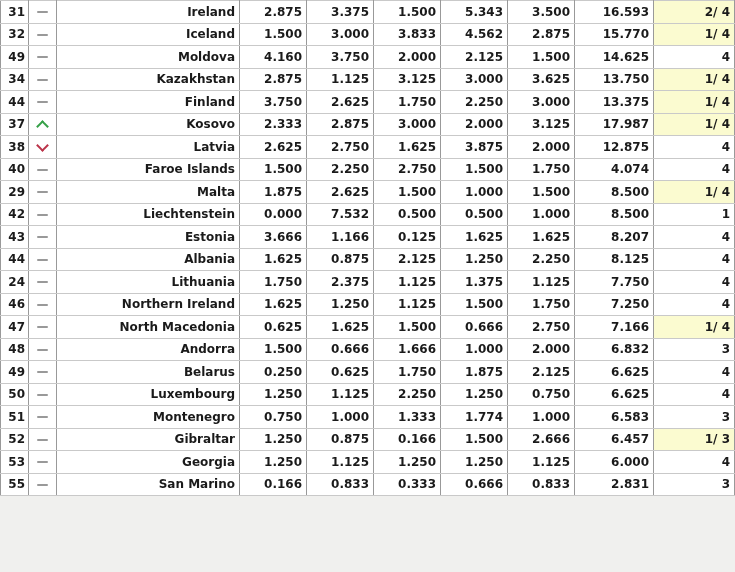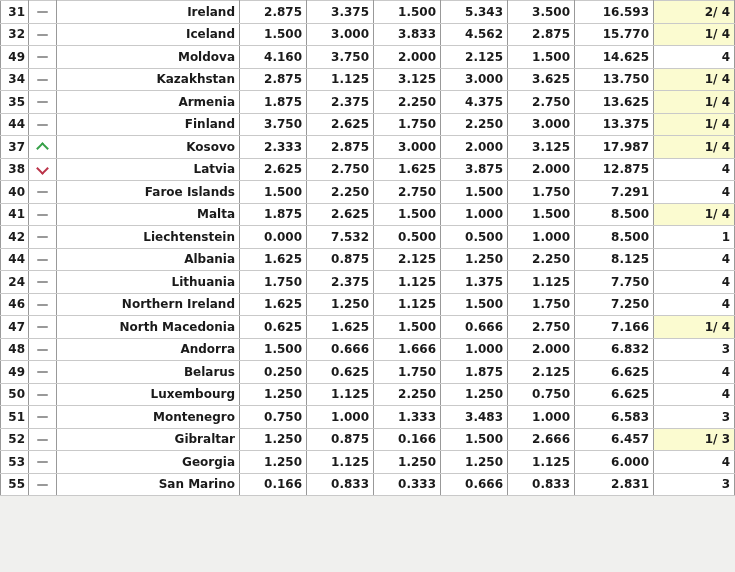--- a/index.html
+++ b/index.html
@@ -130,32 +130,20 @@
     <td class="country">Kazakhstan</td>
     <td class="num">2.875</td>
     <td class="num">1.125</td>
     <td class="num">3.125</td>
     <td class="num">3.000</td>
     <td class="num">3.625</td>
     <td class="num total">13.750</td>
     <td class="num teams hl">1/ 4</td>
   </tr>
       <tr>
-    <td class="rank">35</td>
-    <td class="trend"><span class="trend-glyph same"></span></td>
-    <td class="country">Armenia</td>
-    <td class="num">1.875</td>
-    <td class="num">2.375</td>
-    <td class="num">2.250</td>
-    <td class="num">4.375</td>
-    <td class="num">2.750</td>
-    <td class="num total">13.625</td>
-    <td class="num teams hl">1/ 4</td>
-  </tr>
-      <tr>
     <td class="rank">44</td>
     <td class="trend"><span class="trend-glyph same"></span></td>
     <td class="country">Finland</td>
     <td class="num">3.750</td>
     <td class="num">2.625</td>
     <td class="num">1.750</td>
     <td class="num">2.250</td>
     <td class="num">3.000</td>
     <td class="num total">13.375</td>
     <td class="num teams hl">1/ 4</td>
@@ -186,25 +174,25 @@
   </tr>
       <tr>
     <td class="rank">40</td>
     <td class="trend"><span class="trend-glyph same"></span></td>
     <td class="country">Faroe Islands</td>
     <td class="num">1.500</td>
     <td class="num">2.250</td>
     <td class="num">2.750</td>
     <td class="num">1.500</td>
     <td class="num">1.750</td>
-    <td class="num total">7.291</td>
-    <td class="num teams">4</td>
-  </tr>
-      <tr>
-    <td class="rank">41</td>
+    <td class="num total">4.074</td>
+    <td class="num teams">4</td>
+  </tr>
+      <tr>
+    <td class="rank">29</td>
     <td class="trend"><span class="trend-glyph same"></span></td>
     <td class="country">Malta</td>
     <td class="num">1.875</td>
     <td class="num">2.625</td>
     <td class="num">1.500</td>
     <td class="num">1.000</td>
     <td class="num">1.500</td>
     <td class="num total">8.500</td>
     <td class="num teams hl">1/ 4</td>
   </tr>
@@ -214,20 +202,32 @@
     <td class="country">Liechtenstein</td>
     <td class="num">0.000</td>
     <td class="num">7.532</td>
     <td class="num">0.500</td>
     <td class="num">0.500</td>
     <td class="num">1.000</td>
     <td class="num total">8.500</td>
     <td class="num teams">1</td>
   </tr>
       <tr>
+    <td class="rank">43</td>
+    <td class="trend"><span class="trend-glyph same"></span></td>
+    <td class="country">Estonia</td>
+    <td class="num">3.666</td>
+    <td class="num">1.166</td>
+    <td class="num">0.125</td>
+    <td class="num">1.625</td>
+    <td class="num">1.625</td>
+    <td class="num total">8.207</td>
+    <td class="num teams">4</td>
+  </tr>
+      <tr>
     <td class="rank">44</td>
     <td class="trend"><span class="trend-glyph same"></span></td>
     <td class="country">Albania</td>
     <td class="num">1.625</td>
     <td class="num">0.875</td>
     <td class="num">2.125</td>
     <td class="num">1.250</td>
     <td class="num">2.250</td>
     <td class="num total">8.125</td>
     <td class="num teams">4</td>
@@ -304,21 +304,21 @@
     <td class="num total">6.625</td>
     <td class="num teams">4</td>
   </tr>
       <tr>
     <td class="rank">51</td>
     <td class="trend"><span class="trend-glyph same"></span></td>
     <td class="country">Montenegro</td>
     <td class="num">0.750</td>
     <td class="num">1.000</td>
     <td class="num">1.333</td>
-    <td class="num">3.483</td>
+    <td class="num">1.774</td>
     <td class="num">1.000</td>
     <td class="num total">6.583</td>
     <td class="num teams">3</td>
   </tr>
       <tr>
     <td class="rank">52</td>
     <td class="trend"><span class="trend-glyph same"></span></td>
     <td class="country">Gibraltar</td>
     <td class="num">1.250</td>
     <td class="num">0.875</td>

